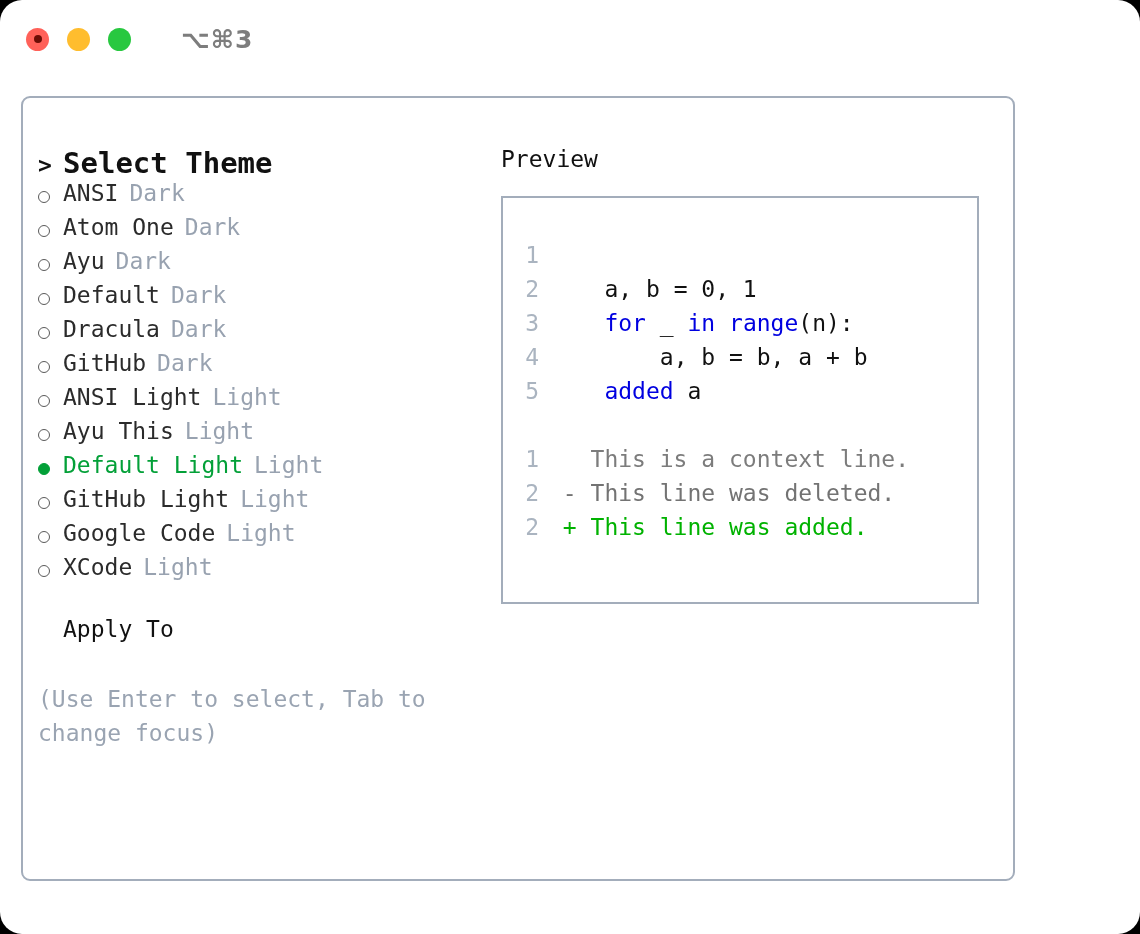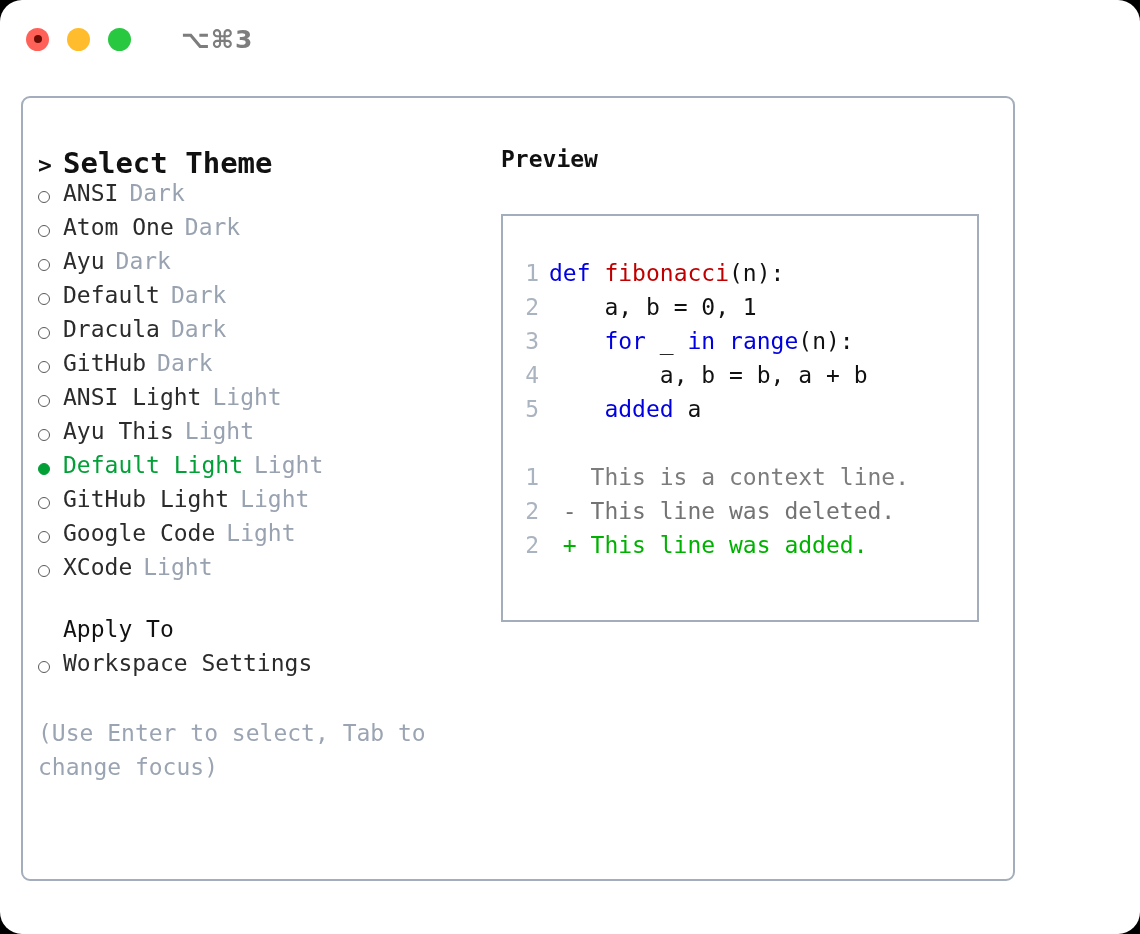--- a/index.html
+++ b/index.html
@@ -163,23 +163,23 @@
 
   
   .right-col {
     position: absolute;
     left: 478px;
     top: 48px;
     width: 490px;
   }
   .preview-title {
     font-size: 23px;
-    font-weight: bold;
+    font-weight: normal;
     color: #111111;
-    margin-bottom: 42px;
+    margin-bottom: 24px;
   }
   .code-box {
     width: 478px;
     height: 408px;
     border: 2px solid #a3adbb;
     background: #ffffff;
     padding: 44px 0 0 0;
   }
   .code-line {
     display: flex;
@@ -314,39 +314,33 @@
             </div>
           </div>
 
         <div class="spacer-sm"></div>
 
         <div class="section-head">
           <span>Apply To</span>
         </div>
 
         <div id="apply-list">
-            <div class="row">
-              <span class="bullet-cell">
-                <span class="bullet"></span>
-              </span>
-              <span class="item-label">Workspace Settings</span>
-            </div>
           </div>
 
         <div class="spacer-md"></div>
 
         <div class="hint">(Use Enter to select, Tab to change focus)</div>
       </div>
 
       <div class="right-col">
         <div class="preview-title">Preview</div>
 
         <div class="code-box">
           <div id="code-lines">
-              <div class="code-line"><span class="lineno">1</span><span class="code-text"><span class="kw">def </span><span class="fn">fibonacci</span><span>(n):</span></span></div>
+              <div class="code-line"><span class="lineno">1</span></div>
               <div class="code-line"><span class="lineno">2</span><span class="code-text">    <span>a, b = 0, 1</span></span></div>
               <div class="code-line"><span class="lineno">3</span><span class="code-text">    <span class="kw">for</span><span> _ </span><span class="kw">in</span><span> </span><span class="kw">range</span><span>(n):</span></span></div>
               <div class="code-line"><span class="lineno">4</span><span class="code-text">        <span>a, b = b, a + b</span></span></div>
               <div class="code-line"><span class="lineno">5</span><span class="code-text">    <span class="kw">added</span><span> a</span></span></div>
             </div>
           <div class="blank-line"></div>
           <div id="diff-lines">
               <div class="code-line"><span class="lineno">1</span><span class="ctx">   This is a context line.</span></div>
               <div class="code-line"><span class="lineno">2</span><span class="del"> - This line was deleted.</span></div>
               <div class="code-line"><span class="lineno">2</span><span class="add"> + This line was added.</span></div>

